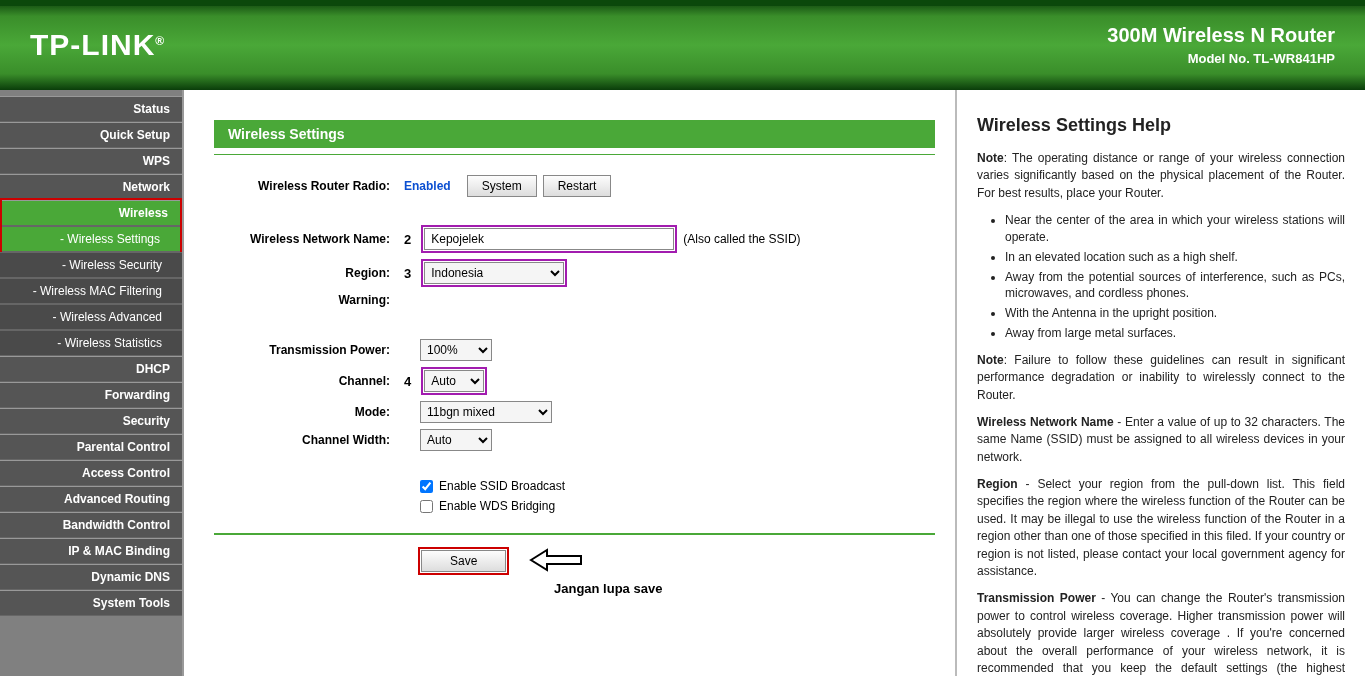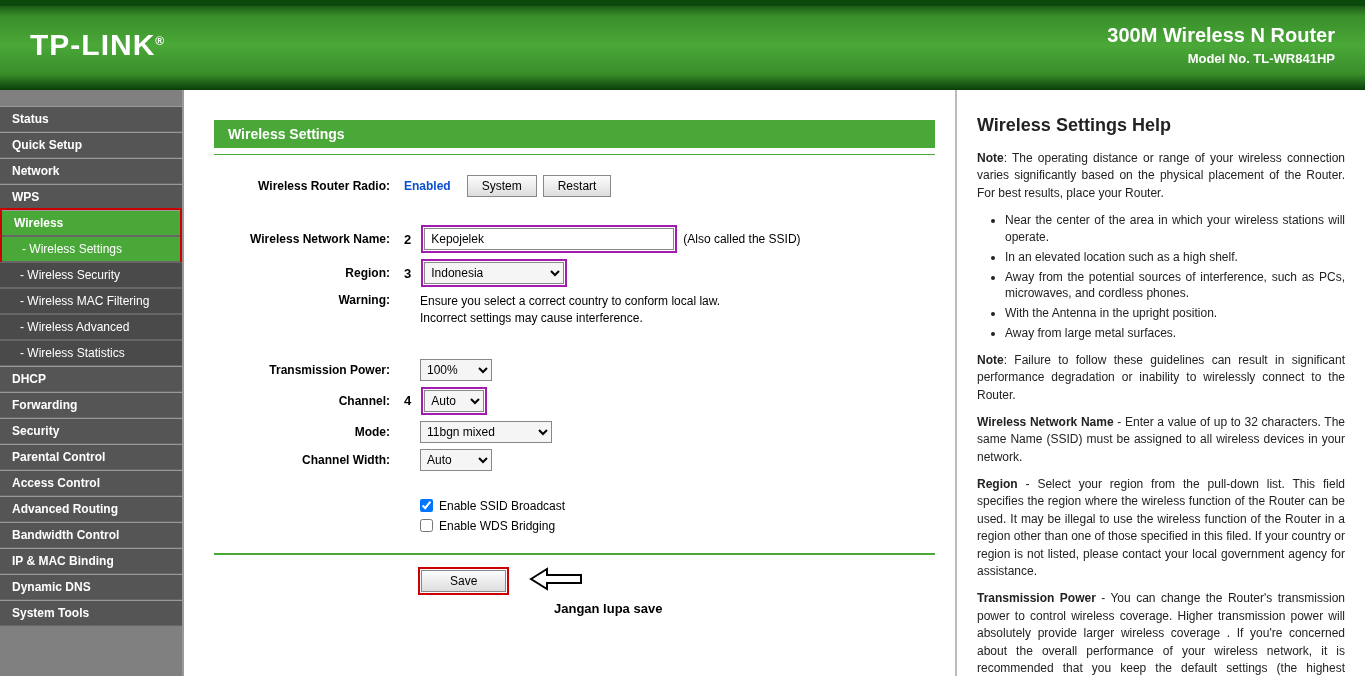--- a/index.html
+++ b/index.html
@@ -25,22 +25,23 @@
   .logo sup { font-size: 12px; vertical-align: top; position: relative; top: 6px; }
   .hdr-right { text-align: right; }
   .hdr-title { font-size: 20px; font-weight: bold; }
   .hdr-model { font-size: 13px; font-weight: bold; margin-top: 4px; }
 
   .layout { display: flex; height: 586px; }
   .sidebar {
     width: 184px;
     background: #808080;
     border-right: 2px solid #999;
-    padding-top: 16px;
+    padding-top: 6px;
     overflow-y: auto;
+    text-align: right;
   }
   .sidebar .nav-item {
     display: block;
     padding: 5px 12px;
     color: #fff;
     font-weight: bold;
     font-size: 12px;
     border-bottom: 1px solid #666;
     border-top: 1px solid #999;
     background: #555;
@@ -126,22 +127,22 @@
   <div class="hdr-right">
     <div class="hdr-title">300M Wireless N Router</div>
     <div class="hdr-model">Model No. TL-WR841HP</div>
   </div>
 </div>
 
 <div class="layout">
   <div class="sidebar">
     <div class="nav-item">Status</div>
     <div class="nav-item">Quick Setup</div>
+    <div class="nav-item">WPS</div>
     <div class="nav-item">Network</div>
-    <div class="nav-item">WPS</div>
     <div class="highlight-nav-box">
       <div class="nav-item active">Wireless</div>
       <div class="sub-item selected">- Wireless Settings</div>
     </div>
     <div class="sub-item">- Wireless Security</div>
     <div class="sub-item">- Wireless MAC Filtering</div>
     <div class="sub-item">- Wireless Advanced</div>
     <div class="sub-item">- Wireless Statistics</div>
     <div class="nav-item">DHCP</div>
     <div class="nav-item">Forwarding</div>
@@ -189,24 +190,20 @@
         <span class="red-box">
           <select style="width:140px">
             <option>Indonesia</option>
           </select>
         </span>
       </div>
     </div>
 
     <div class="form-row" style="align-items:flex-start">
       <div class="label">Warning:</div>
-      <div class="field warn-text" style="display:block;margin-left:16px">
-        <div>Ensure you select a correct country to conform local law.</div>
-        <div>Incorrect settings may cause interference.</div>
-      </div>
     </div>
 
     <div style="height:20px"></div>
 
     <div class="form-row">
       <div class="label">Transmission Power:</div>
       <div class="field" style="margin-left:16px">
         <select style="width:72px">
           <option>100%</option>
         </select>

